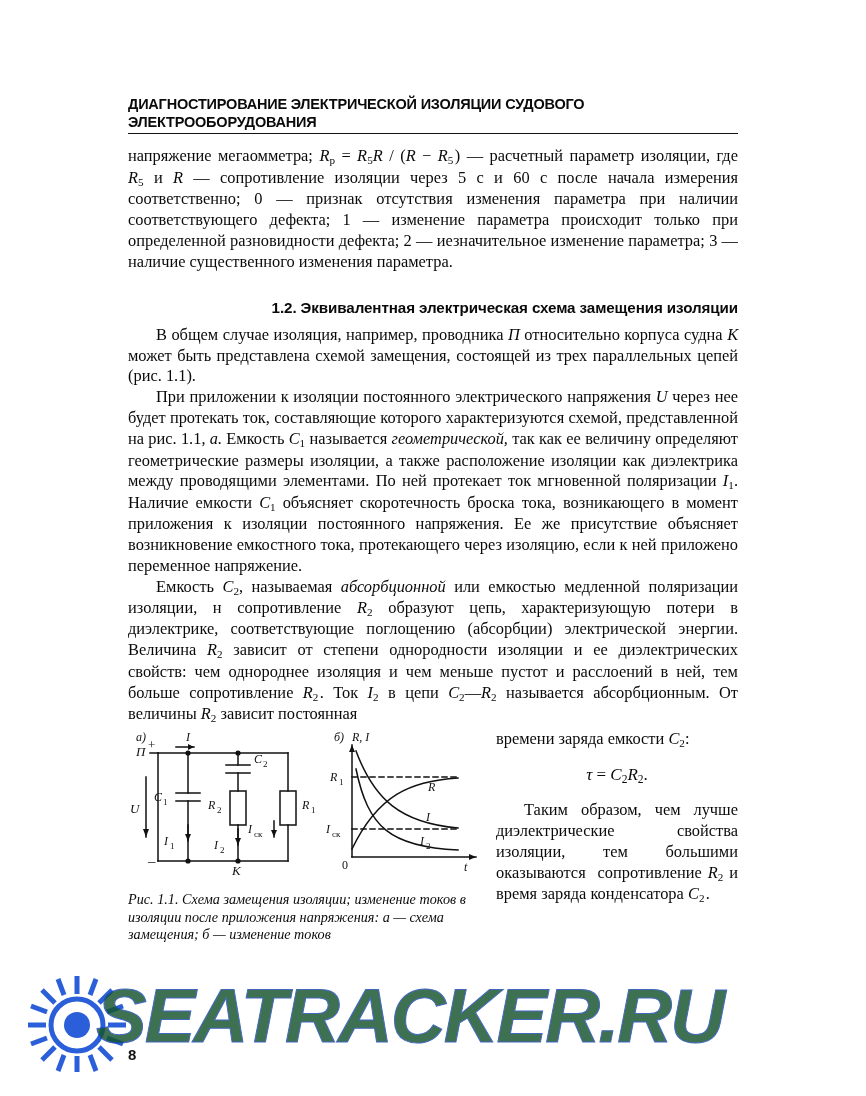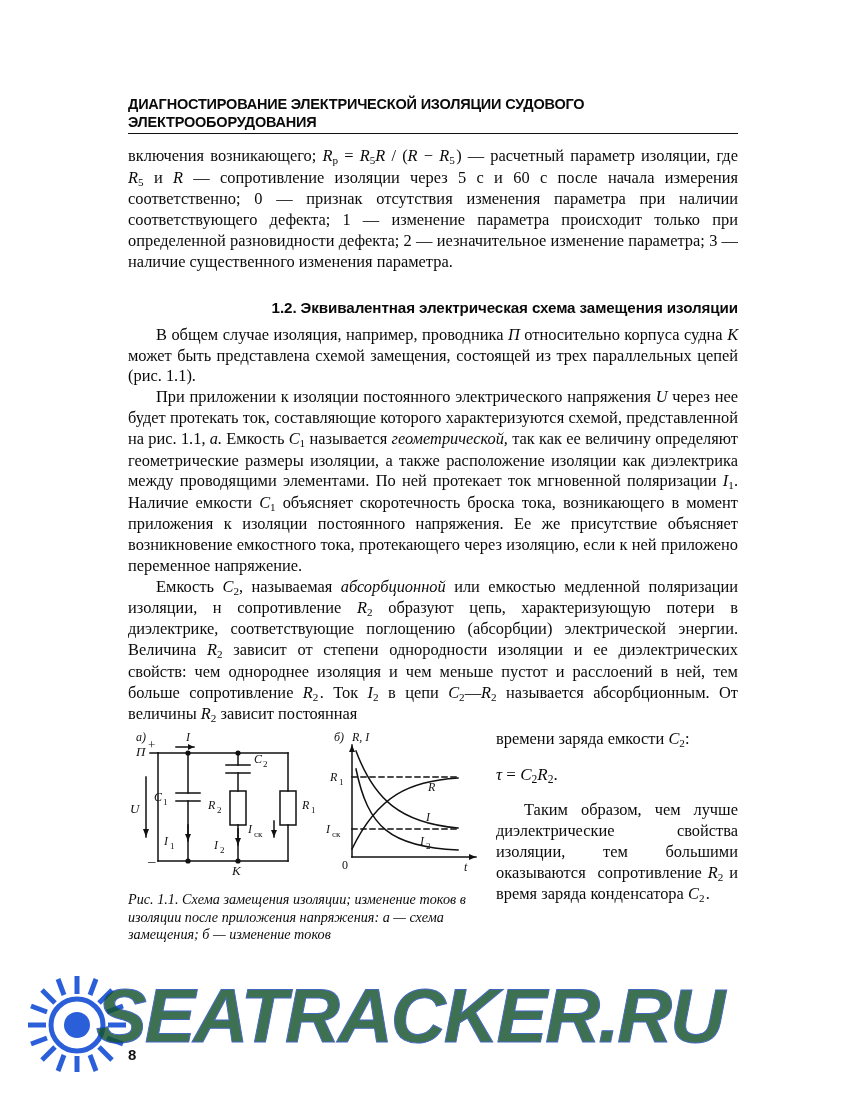--- a/index.html
+++ b/index.html
@@ -72,21 +72,21 @@
     margin: 0 16px 4px 0;
   }
   .fig-caption {
     font-size: 14.2px;
     font-style: italic;
     line-height: 1.24;
     margin-top: 12px;
   }
   .rightcol p { text-align: justify; }
   .tau {
-    text-align: left;
+    text-align: center;
     font-size: 17px;
     margin: 14px 0 14px 0;
   }
   .rightcol {
     overflow: hidden;
   }
 
   
   .folio {
     position: absolute;
@@ -136,21 +136,21 @@
 </head>
 <body>
 
 <div id="page">
 
   <div class="content">
 
     <div class="chapter-head">ДИАГНОСТИРОВАНИЕ ЭЛЕКТРИЧЕСКОЙ ИЗОЛЯЦИИ СУДОВОГО ЭЛЕКТРООБОРУДОВАНИЯ</div>
 
     <p>
-      <span>включения возникающего;</span>
+      <span>напряжение мегаомметра;</span>
       <span class="formula-inline">
         <span class="mathi">R</span><sub>р</sub> = <span class="mathi">R</span><sub>5</sub><span class="mathi">R</span> / (<span class="mathi">R</span> − <span class="mathi">R</span><sub>5</sub> )
       </span>
       <span> — расчетный параметр изоляции, где</span>
       <span class="formula-inline"><span class="mathi">R</span><sub>5</sub> и <span class="mathi">R</span> —</span>
       <span>сопротивление изоляции через 5 с и 60 с после начала измерения соответственно; 0 — признак отсутствия изменения параметра при наличии соответствующего дефекта; 1 — изменение параметра происходит только при определенной разновидности дефекта; 2 — иезначительное изменение параметра; 3 — наличие существенного изменения параметра.</span>
     </p>
 
     <div class="gap-l"></div>
 

